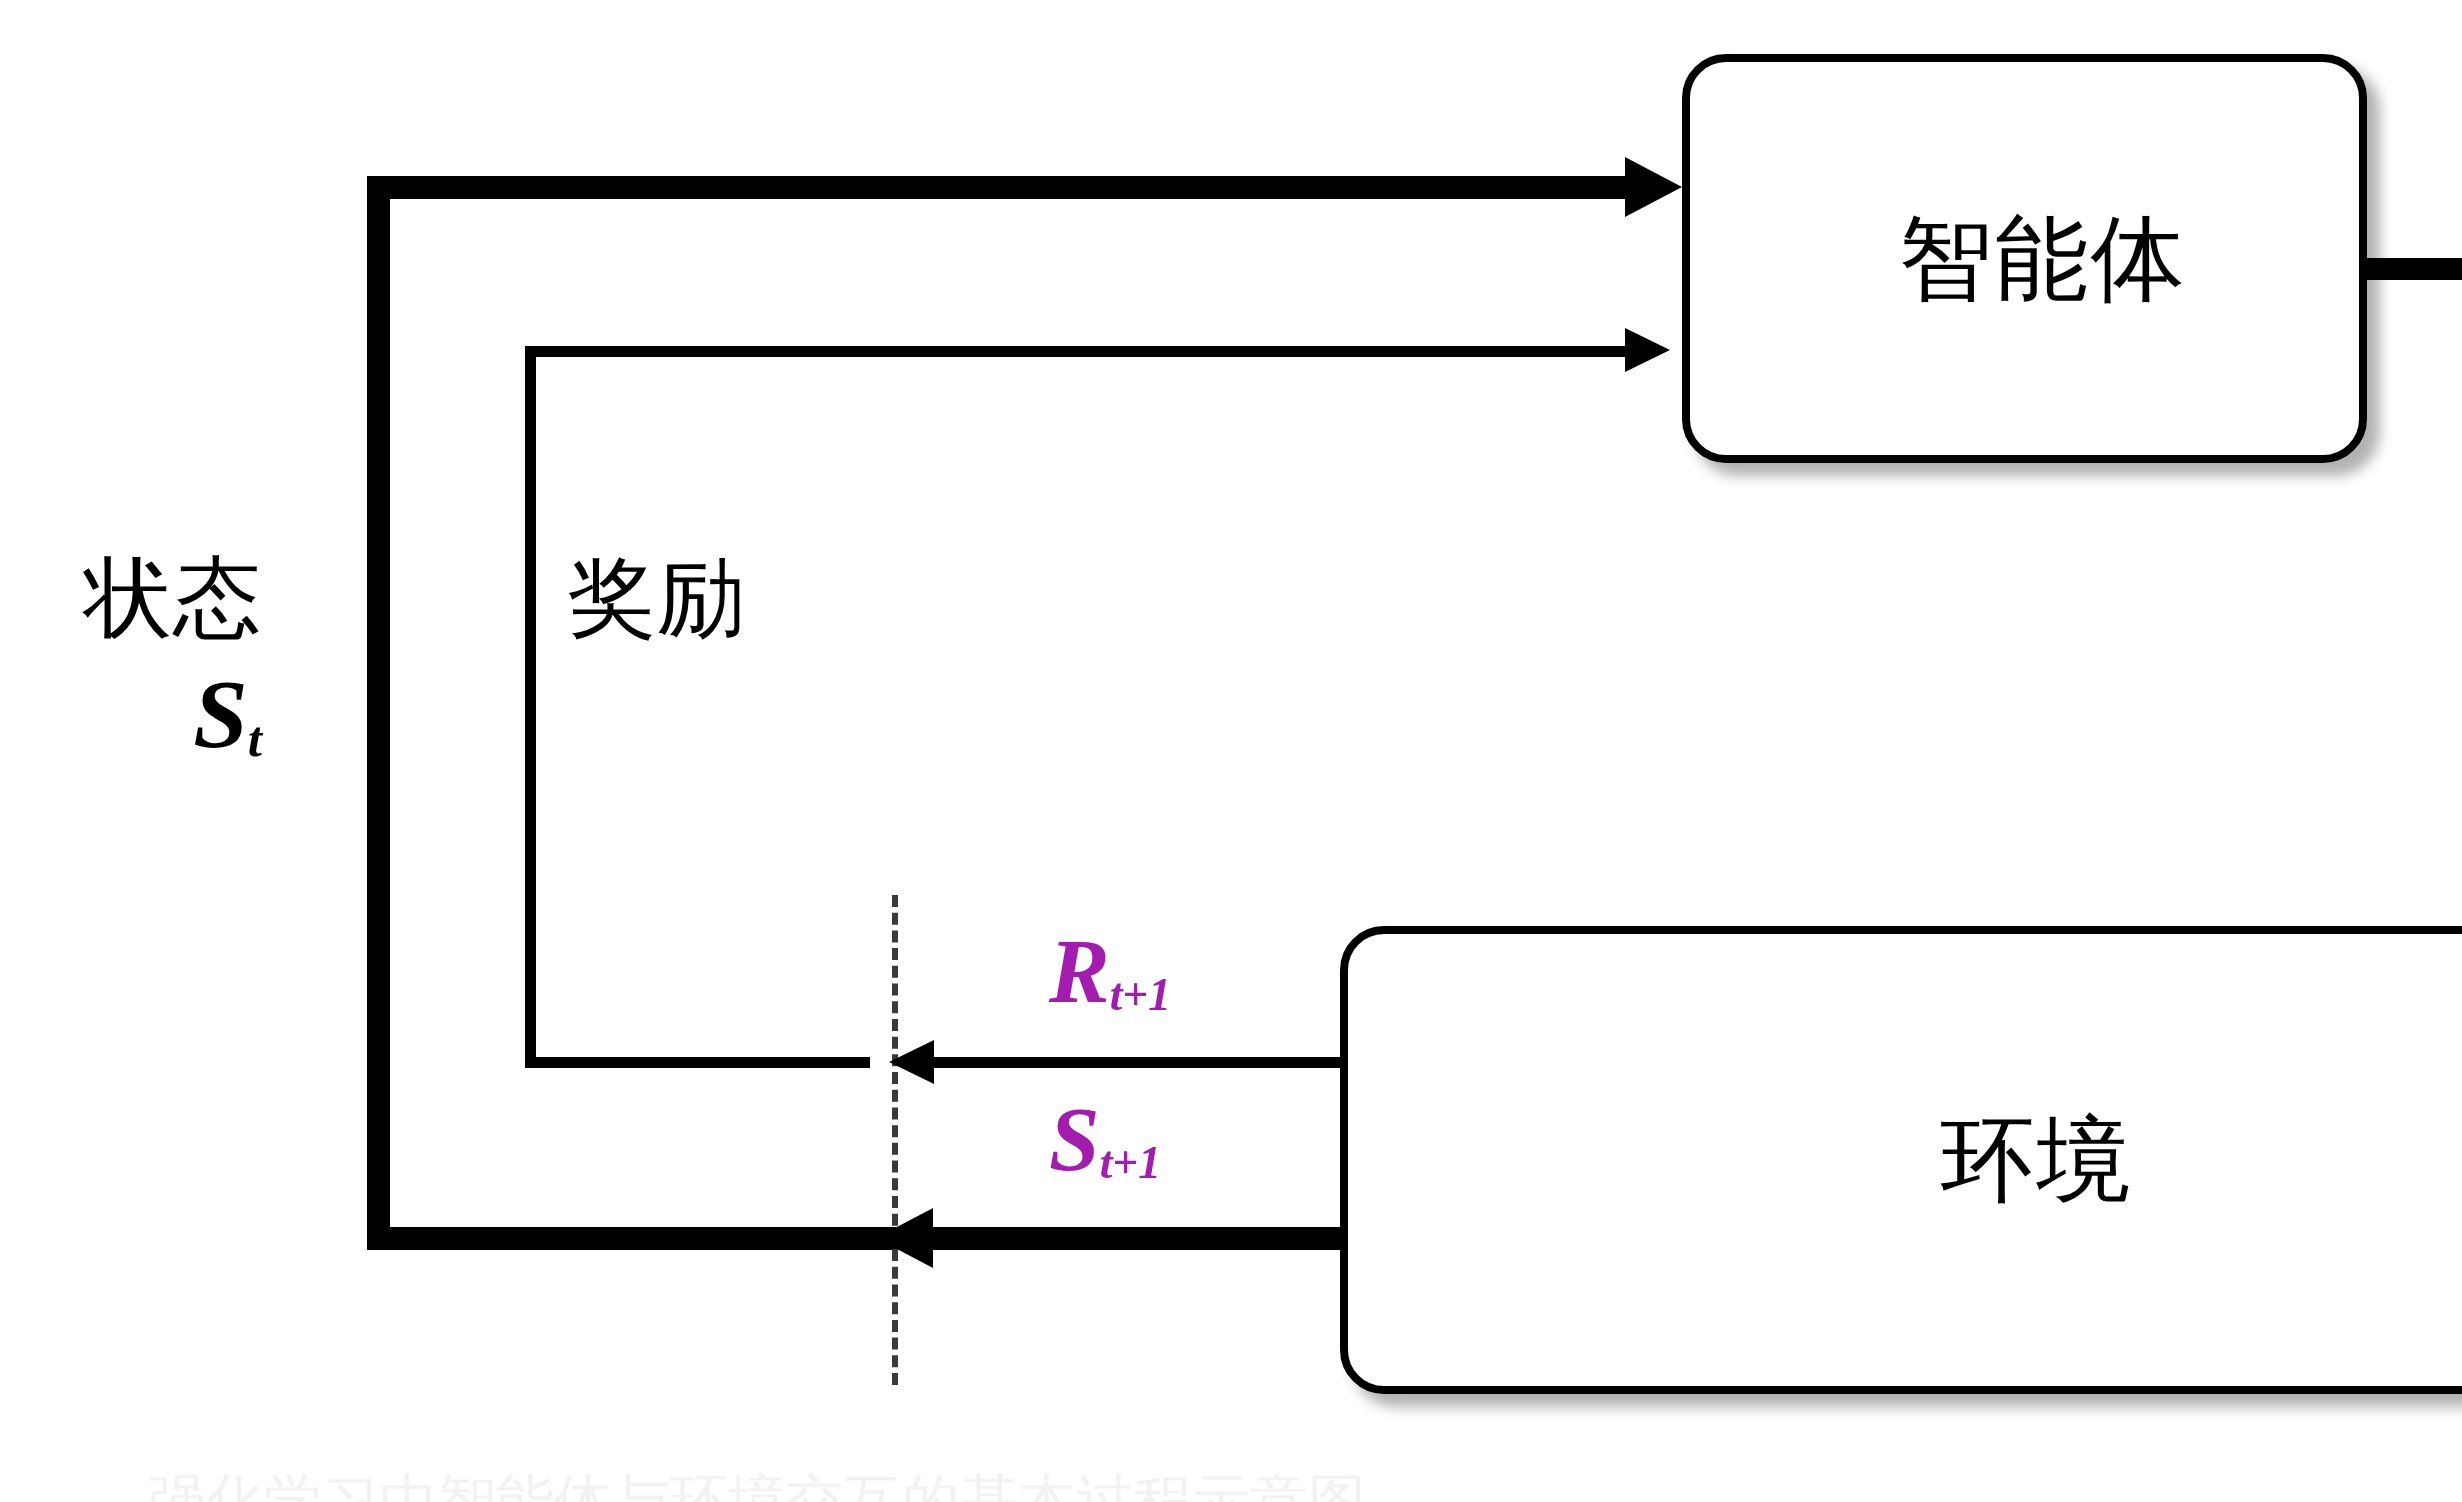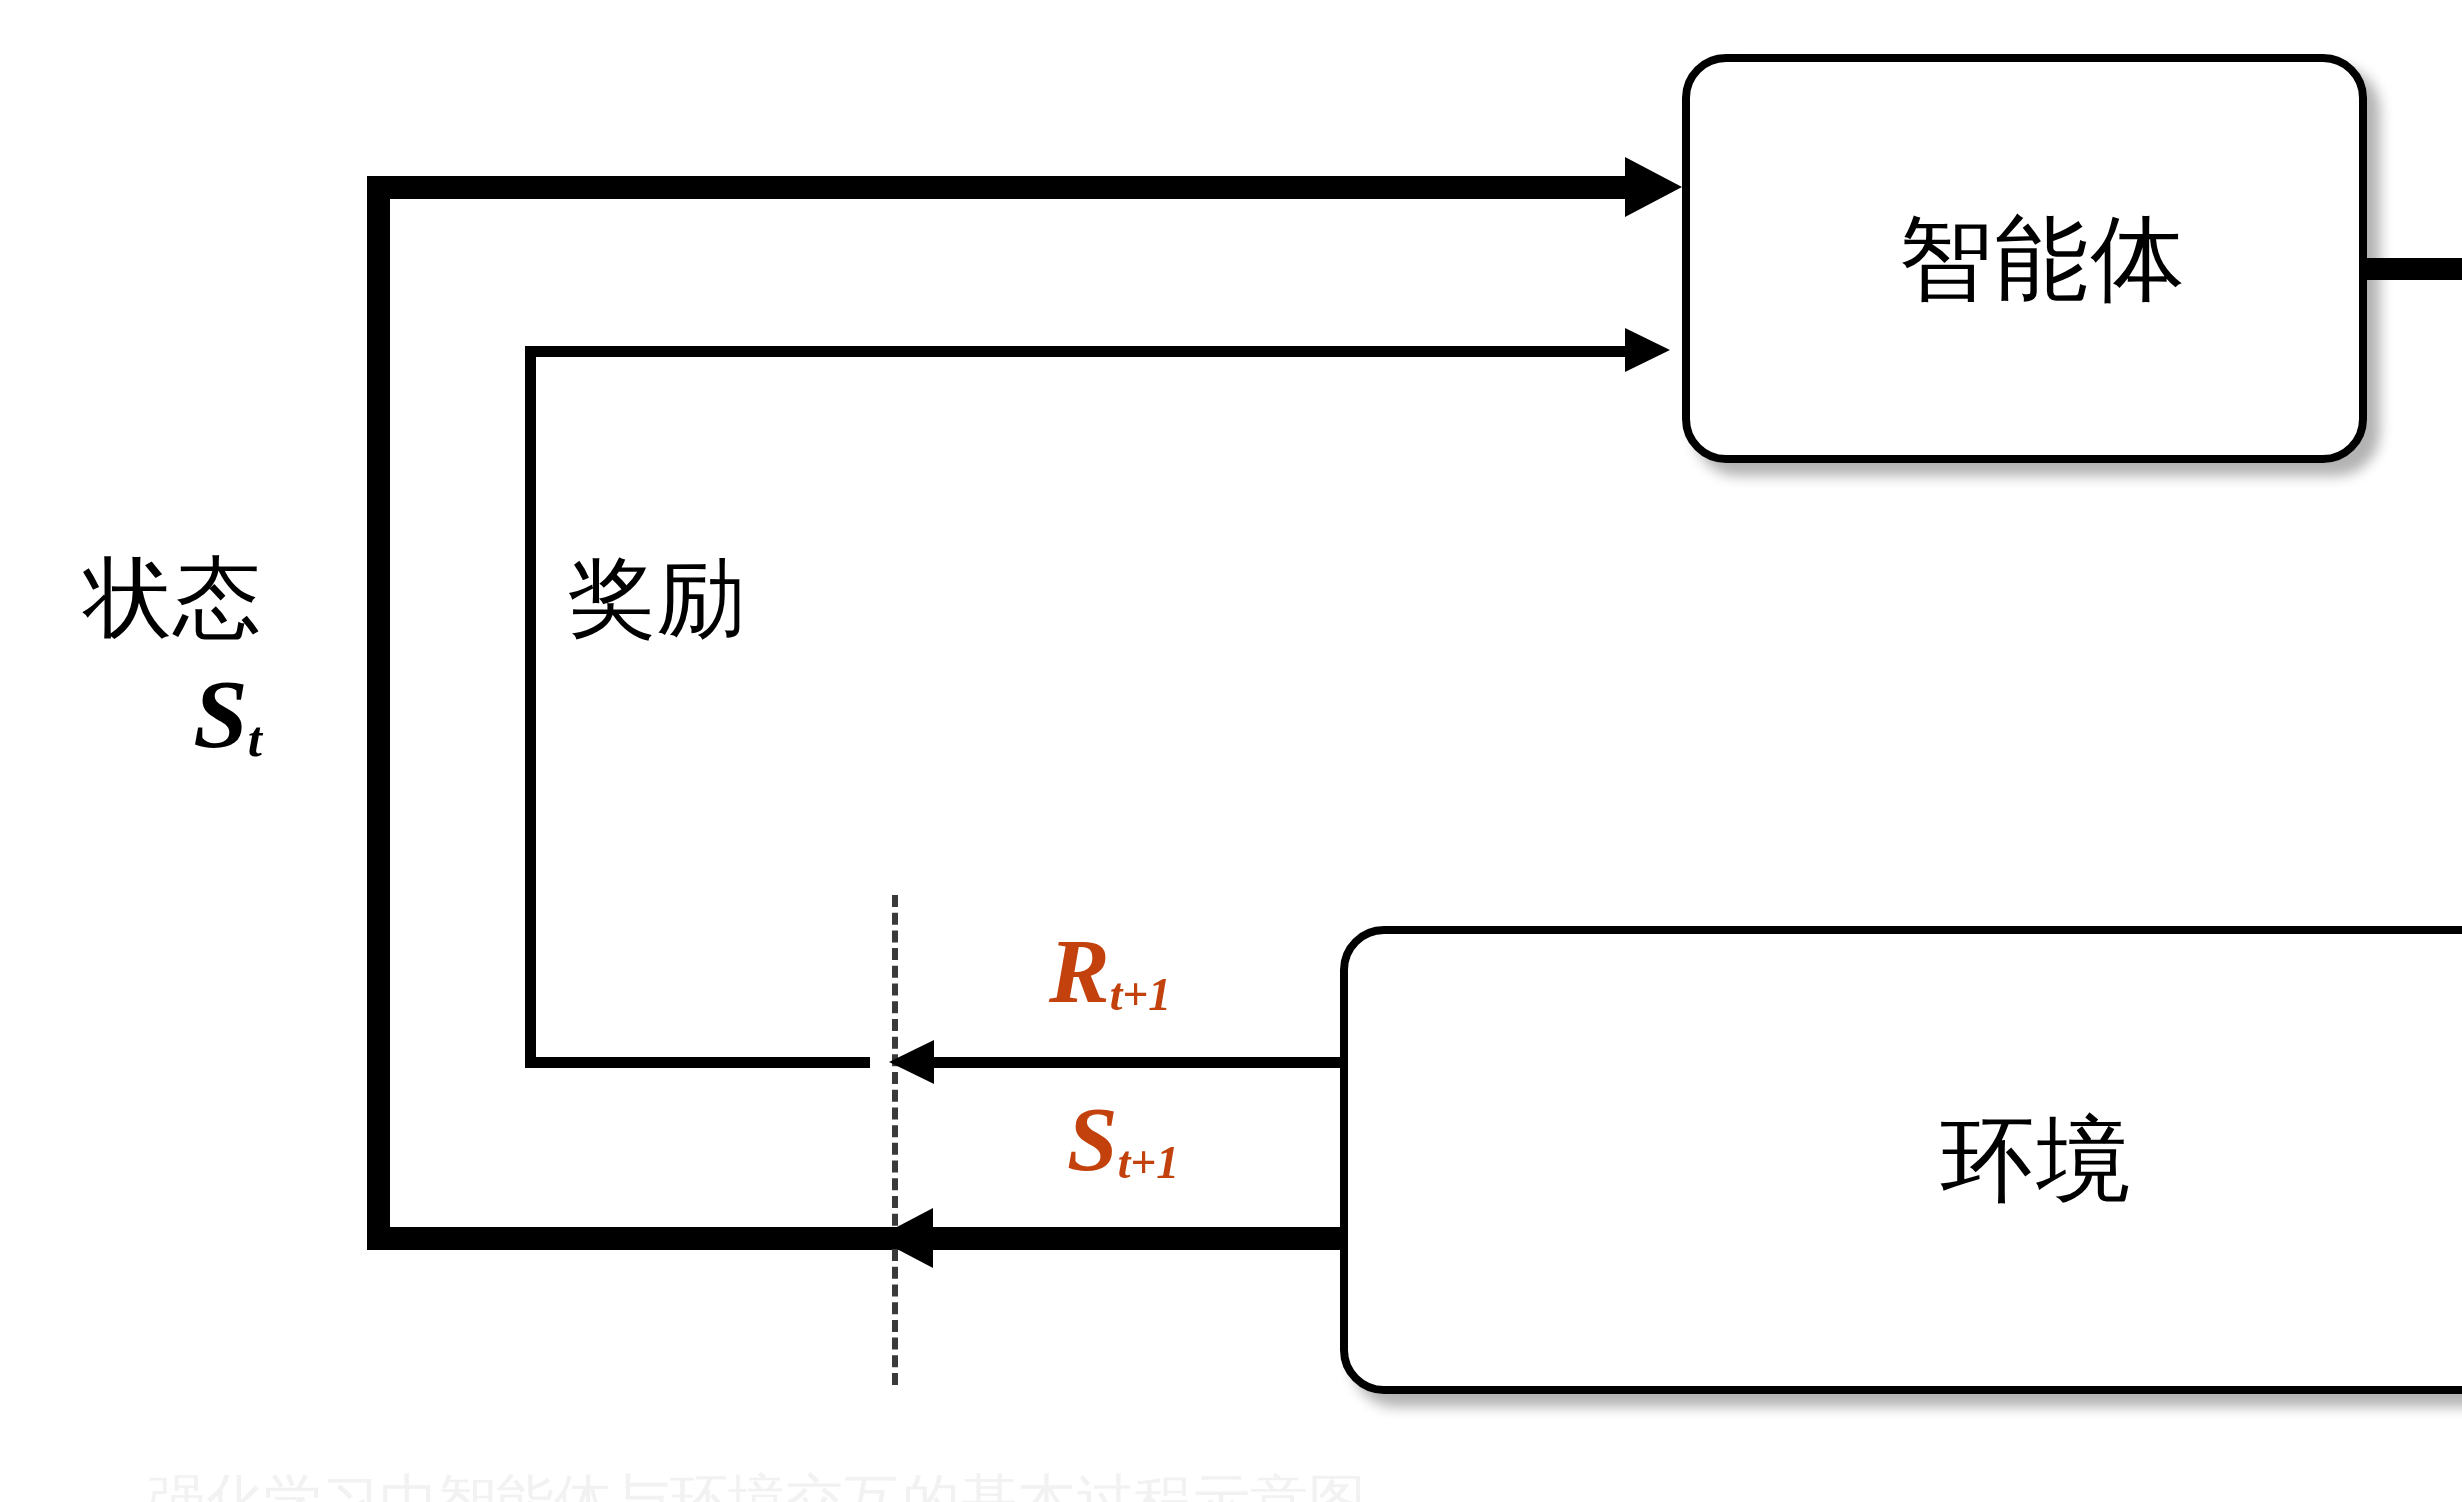--- a/index.html
+++ b/index.html
@@ -127,21 +127,21 @@
   }
 
   
   .flow-label {
     position: absolute;
     font-family: "Liberation Serif", "DejaVu Serif", serif;
     font-style: italic;
     font-weight: 700;
     font-size: 91px;
     line-height: 1;
-    color: #c2410c;
+    color: #a21caf;
     white-space: nowrap;
     z-index: 7;
   }
   .flow-label sub {
     font-size: 0.5em;
     font-style: italic;
     font-weight: 700;
     vertical-align: baseline;
     position: relative;
     bottom: -0.17em;
@@ -194,21 +194,21 @@
   <div class="hline" style="left:2354px; top:258px; width:1182px; height:21.7px;"></div>
 
   <div class="hline" style="left:931px; top:1057px; width:409px; height:10.8px;"></div>
   <div class="arrow-l small" style="left:889px; top:1040px;"></div>
   <div class="flow-label" style="left:1049px; top:926px;">
     <span>R</span><sub>t+1</sub>
   </div>
 
   <div class="hline" style="left:931px; top:1227px; width:409px; height:22.7px;"></div>
   <div class="arrow-l" style="left:876px; top:1208px;"></div>
-  <div class="flow-label" style="left:1049px; top:1094px;margin-left:18px;">
+  <div class="flow-label" style="left:1049px; top:1094px;">
     <span>S</span><sub>t+1</sub>
   </div>
 
   <div class="vdash" style="left:892px; top:895px; height:490px;"></div>
 
   <div class="side-label" style="left:84px; top:552px;">
     <span class="cn">状态</span>
     <span class="sym">
       <span>S</span><sub>t</sub>
     </span>

